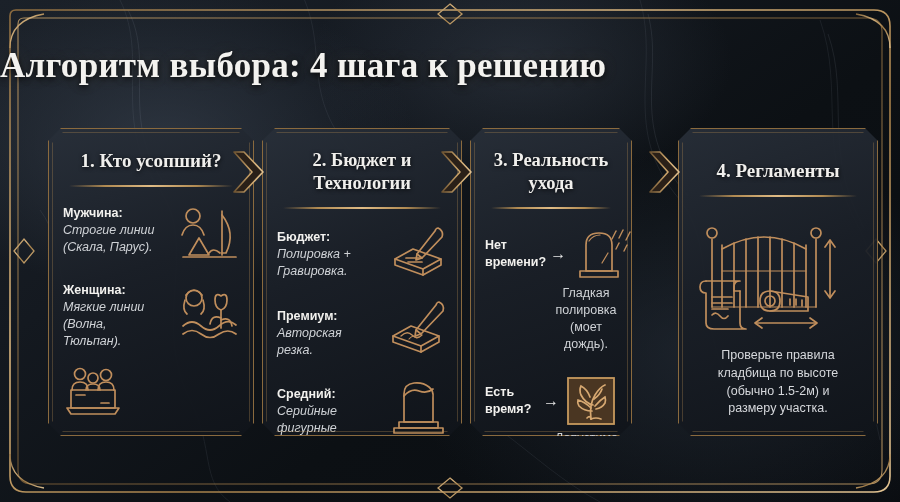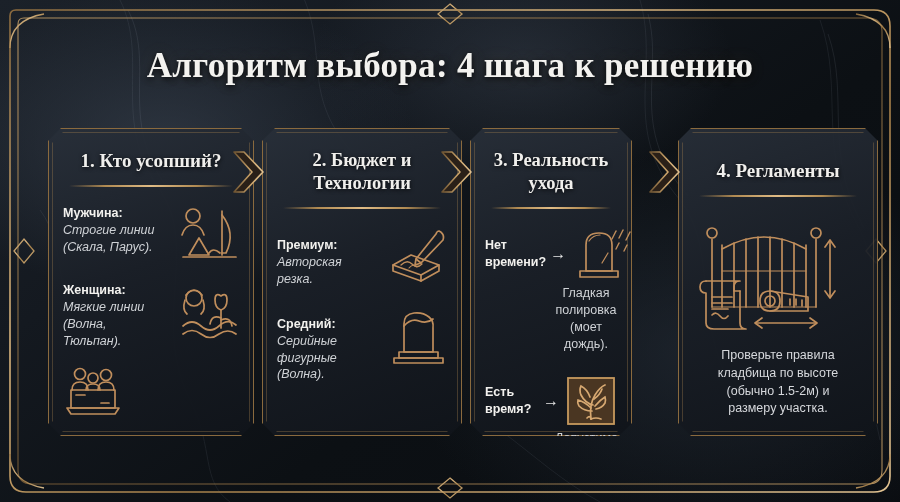--- a/index.html
+++ b/index.html
@@ -20,21 +20,21 @@
       linear-gradient(145deg,#1b2129 0%,#141920 30%,#0c1014 60%,#0a0d11 100%);
     overflow:hidden;
   }
   #veins { position:absolute; inset:0; opacity:.5; }
 
   
   #frame { position:absolute; inset:0; pointer-events:none; }
 
   
   .title {
-    position:absolute; top:46px; left:0; width:900px; text-align:center;
+    position:absolute; top:46px; left:0; width:900px; text-align:left;
     font-family:"Liberation Serif", serif;
     font-size:35px; font-weight:700; letter-spacing:.3px;
     color:#f3f2ef;
     text-shadow:0 2px 6px rgba(0,0,0,.85), 0 0 18px rgba(210,170,110,.12);
   }
 
   
   .panels { position:absolute; top:128px; left:0; width:900px; height:310px; }
 
   .panel {
@@ -219,20 +219,38 @@
           </svg>
         </div>
       </div>
     </div>
 
     <div class="panel p2">
       <div class="p-title two" style="white-space:pre-line;">2. Бюджет и
 Технологии</div>
       <div class="divider"></div>
 
+      <div class="row" style="margin-top:16px;">
+        <div class="txt" style="padding-top:4px;">
+          <div class="lbl">Бюджет:</div>
+          <div class="body" style="white-space: pre-line;">Полировка +
+Гравировка.</div>
+        </div>
+        <div class="ico">
+          <svg width="58" height="54" viewBox="0 0 58 54" fill="none" stroke="#c08e5c" stroke-width="1.7" stroke-linecap="round" stroke-linejoin="round">
+            <path d="M6,34 L24,24 L52,34 L34,44 Z"></path>
+            <path d="M6,34 L6,40 L34,50 L34,44"></path>
+            <path d="M52,34 L52,40 L34,50"></path>
+            <path d="M17,33 L31,33"></path>
+            <path d="M19,37 L33,37"></path>
+            <path d="M49,3 Q55,6 53,12 L33,33 L28,29 L46,6 Q47,3 49,3 Z"></path>
+            <path d="M33,33 L27,35 L28,29"></path>
+          </svg>
+        </div>
+      </div>
 
       <div class="row" style="margin-top:20px;">
         <div class="txt" style="padding-top:8px;">
           <div class="lbl">Премиум:</div>
           <div class="body" style="white-space: pre-line;">Авторская
 резка.</div>
         </div>
         <div class="ico">
           <svg width="58" height="54" viewBox="0 0 58 54" fill="none" stroke="#c08e5c" stroke-width="1.7" stroke-linecap="round" stroke-linejoin="round">
             <path d="M4,36 L22,26 L50,36 L32,46 Z"></path>

